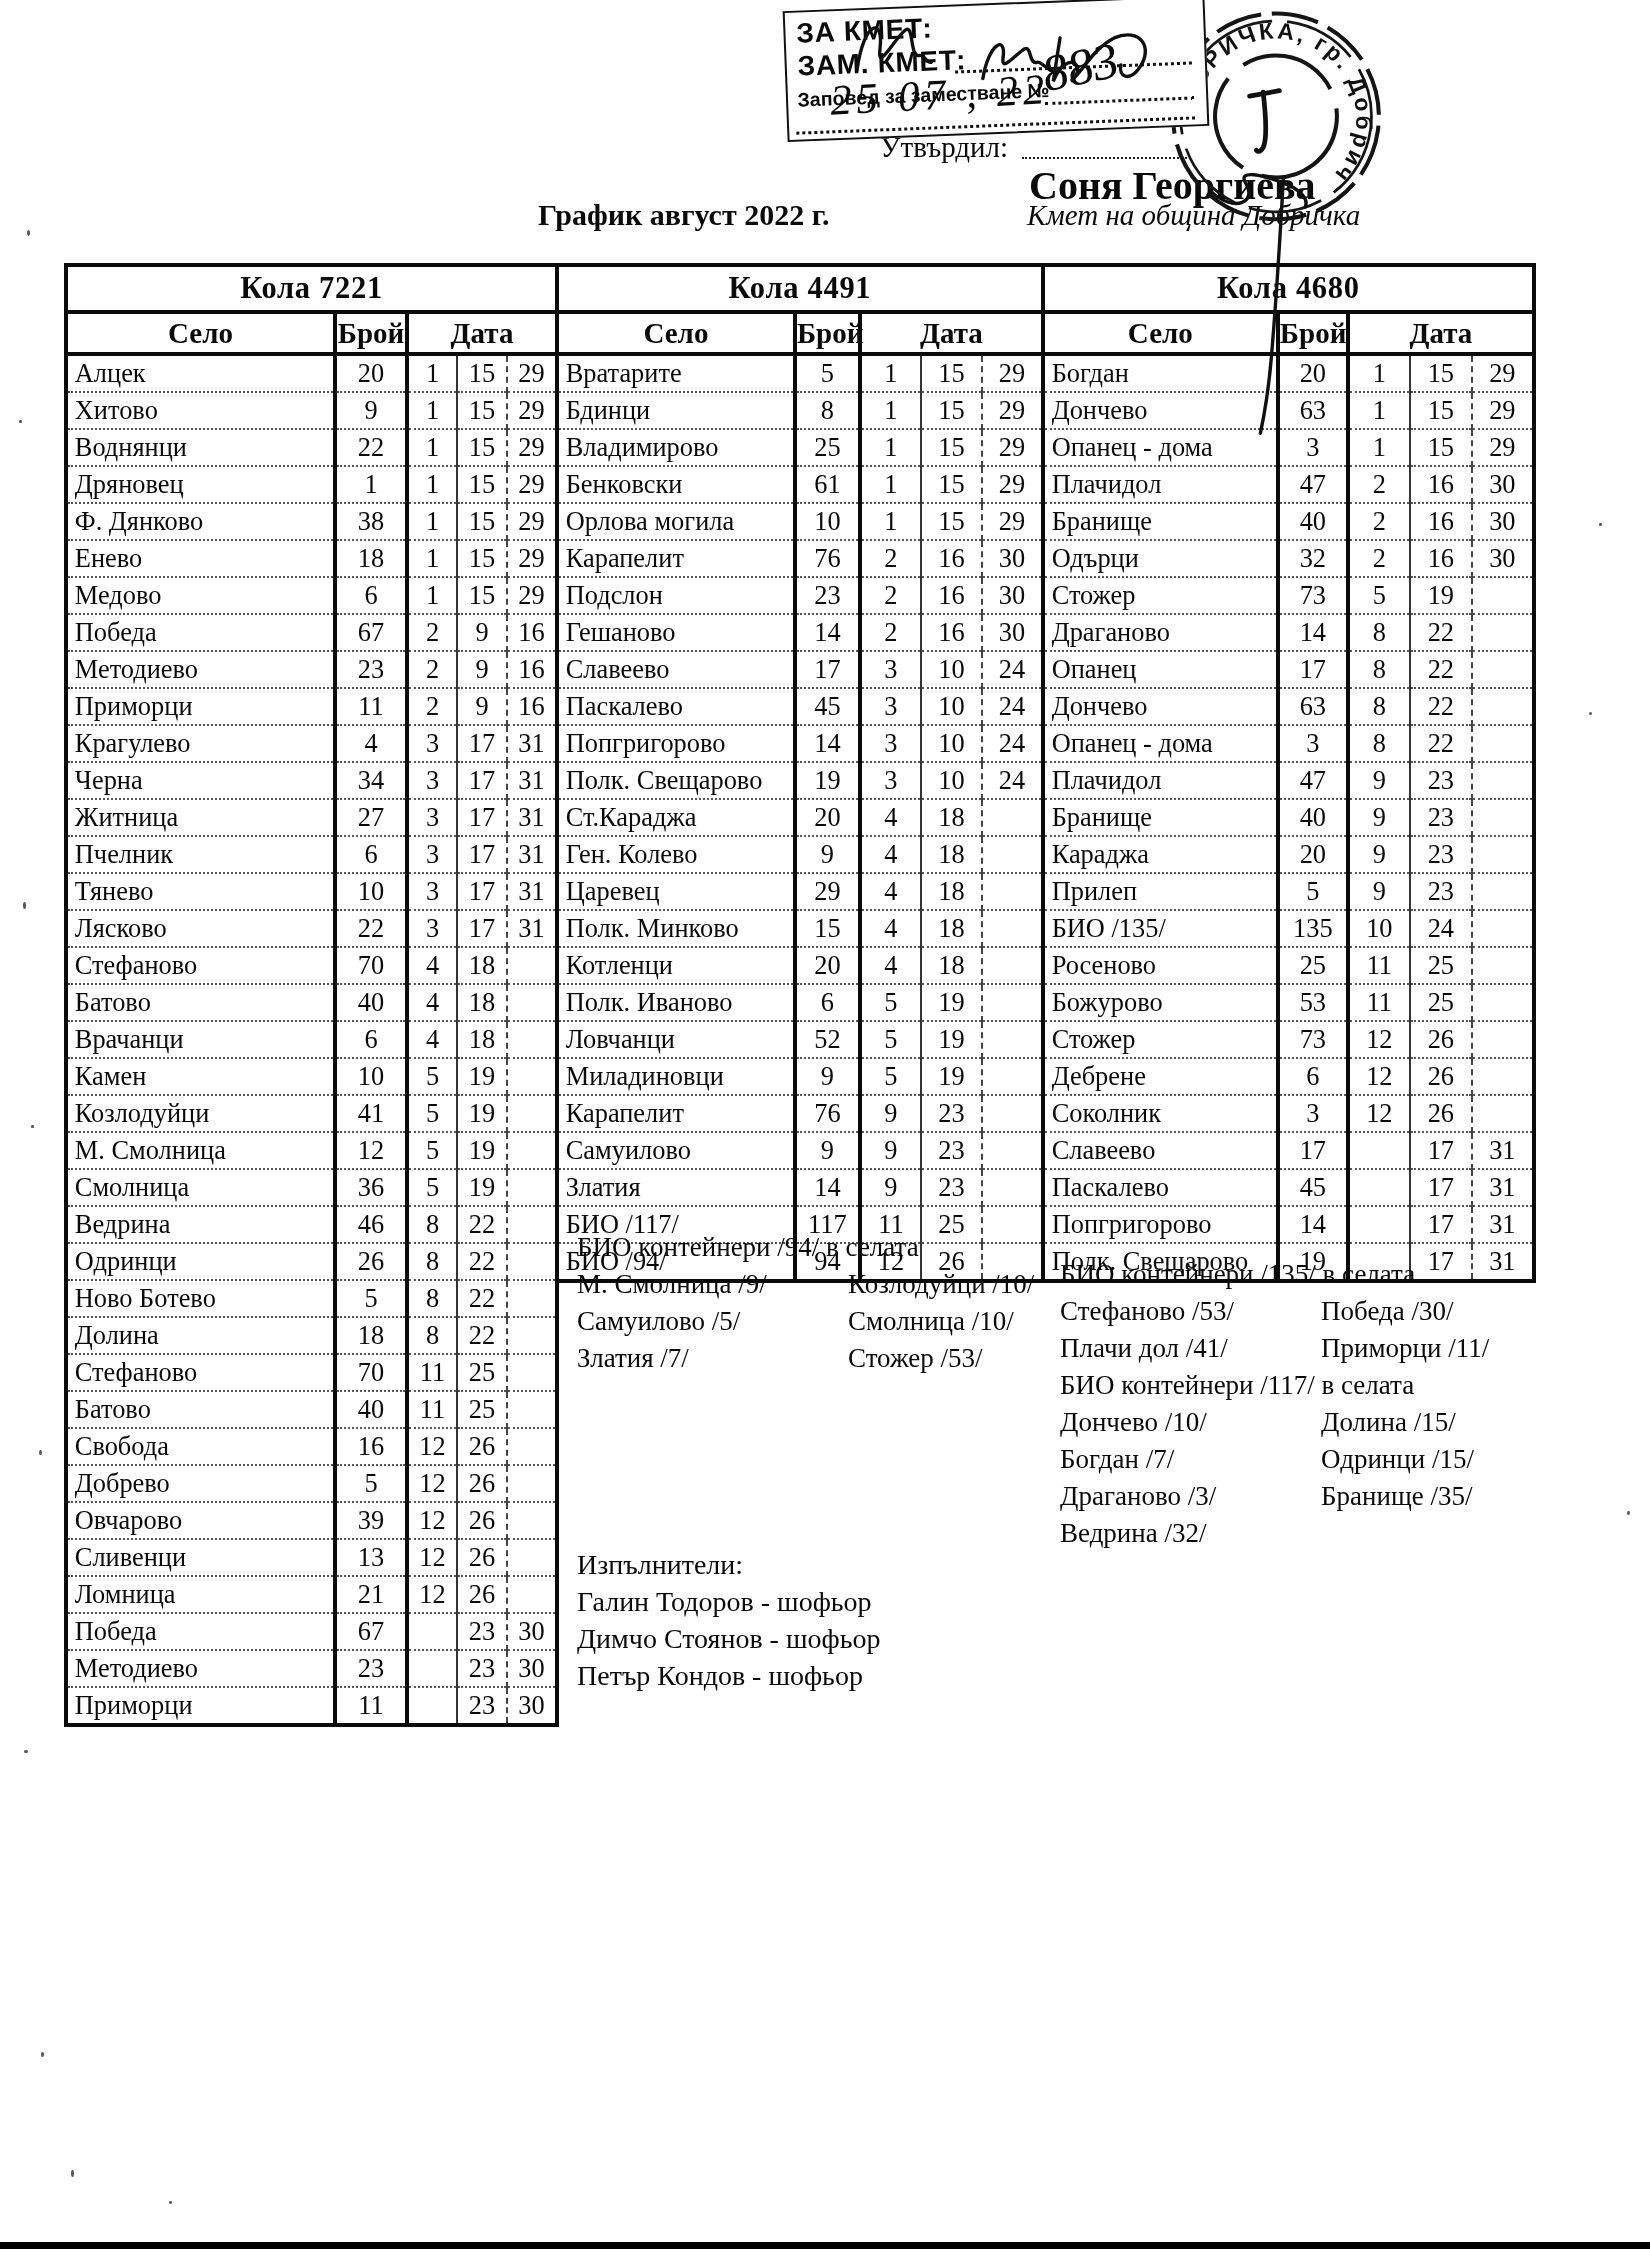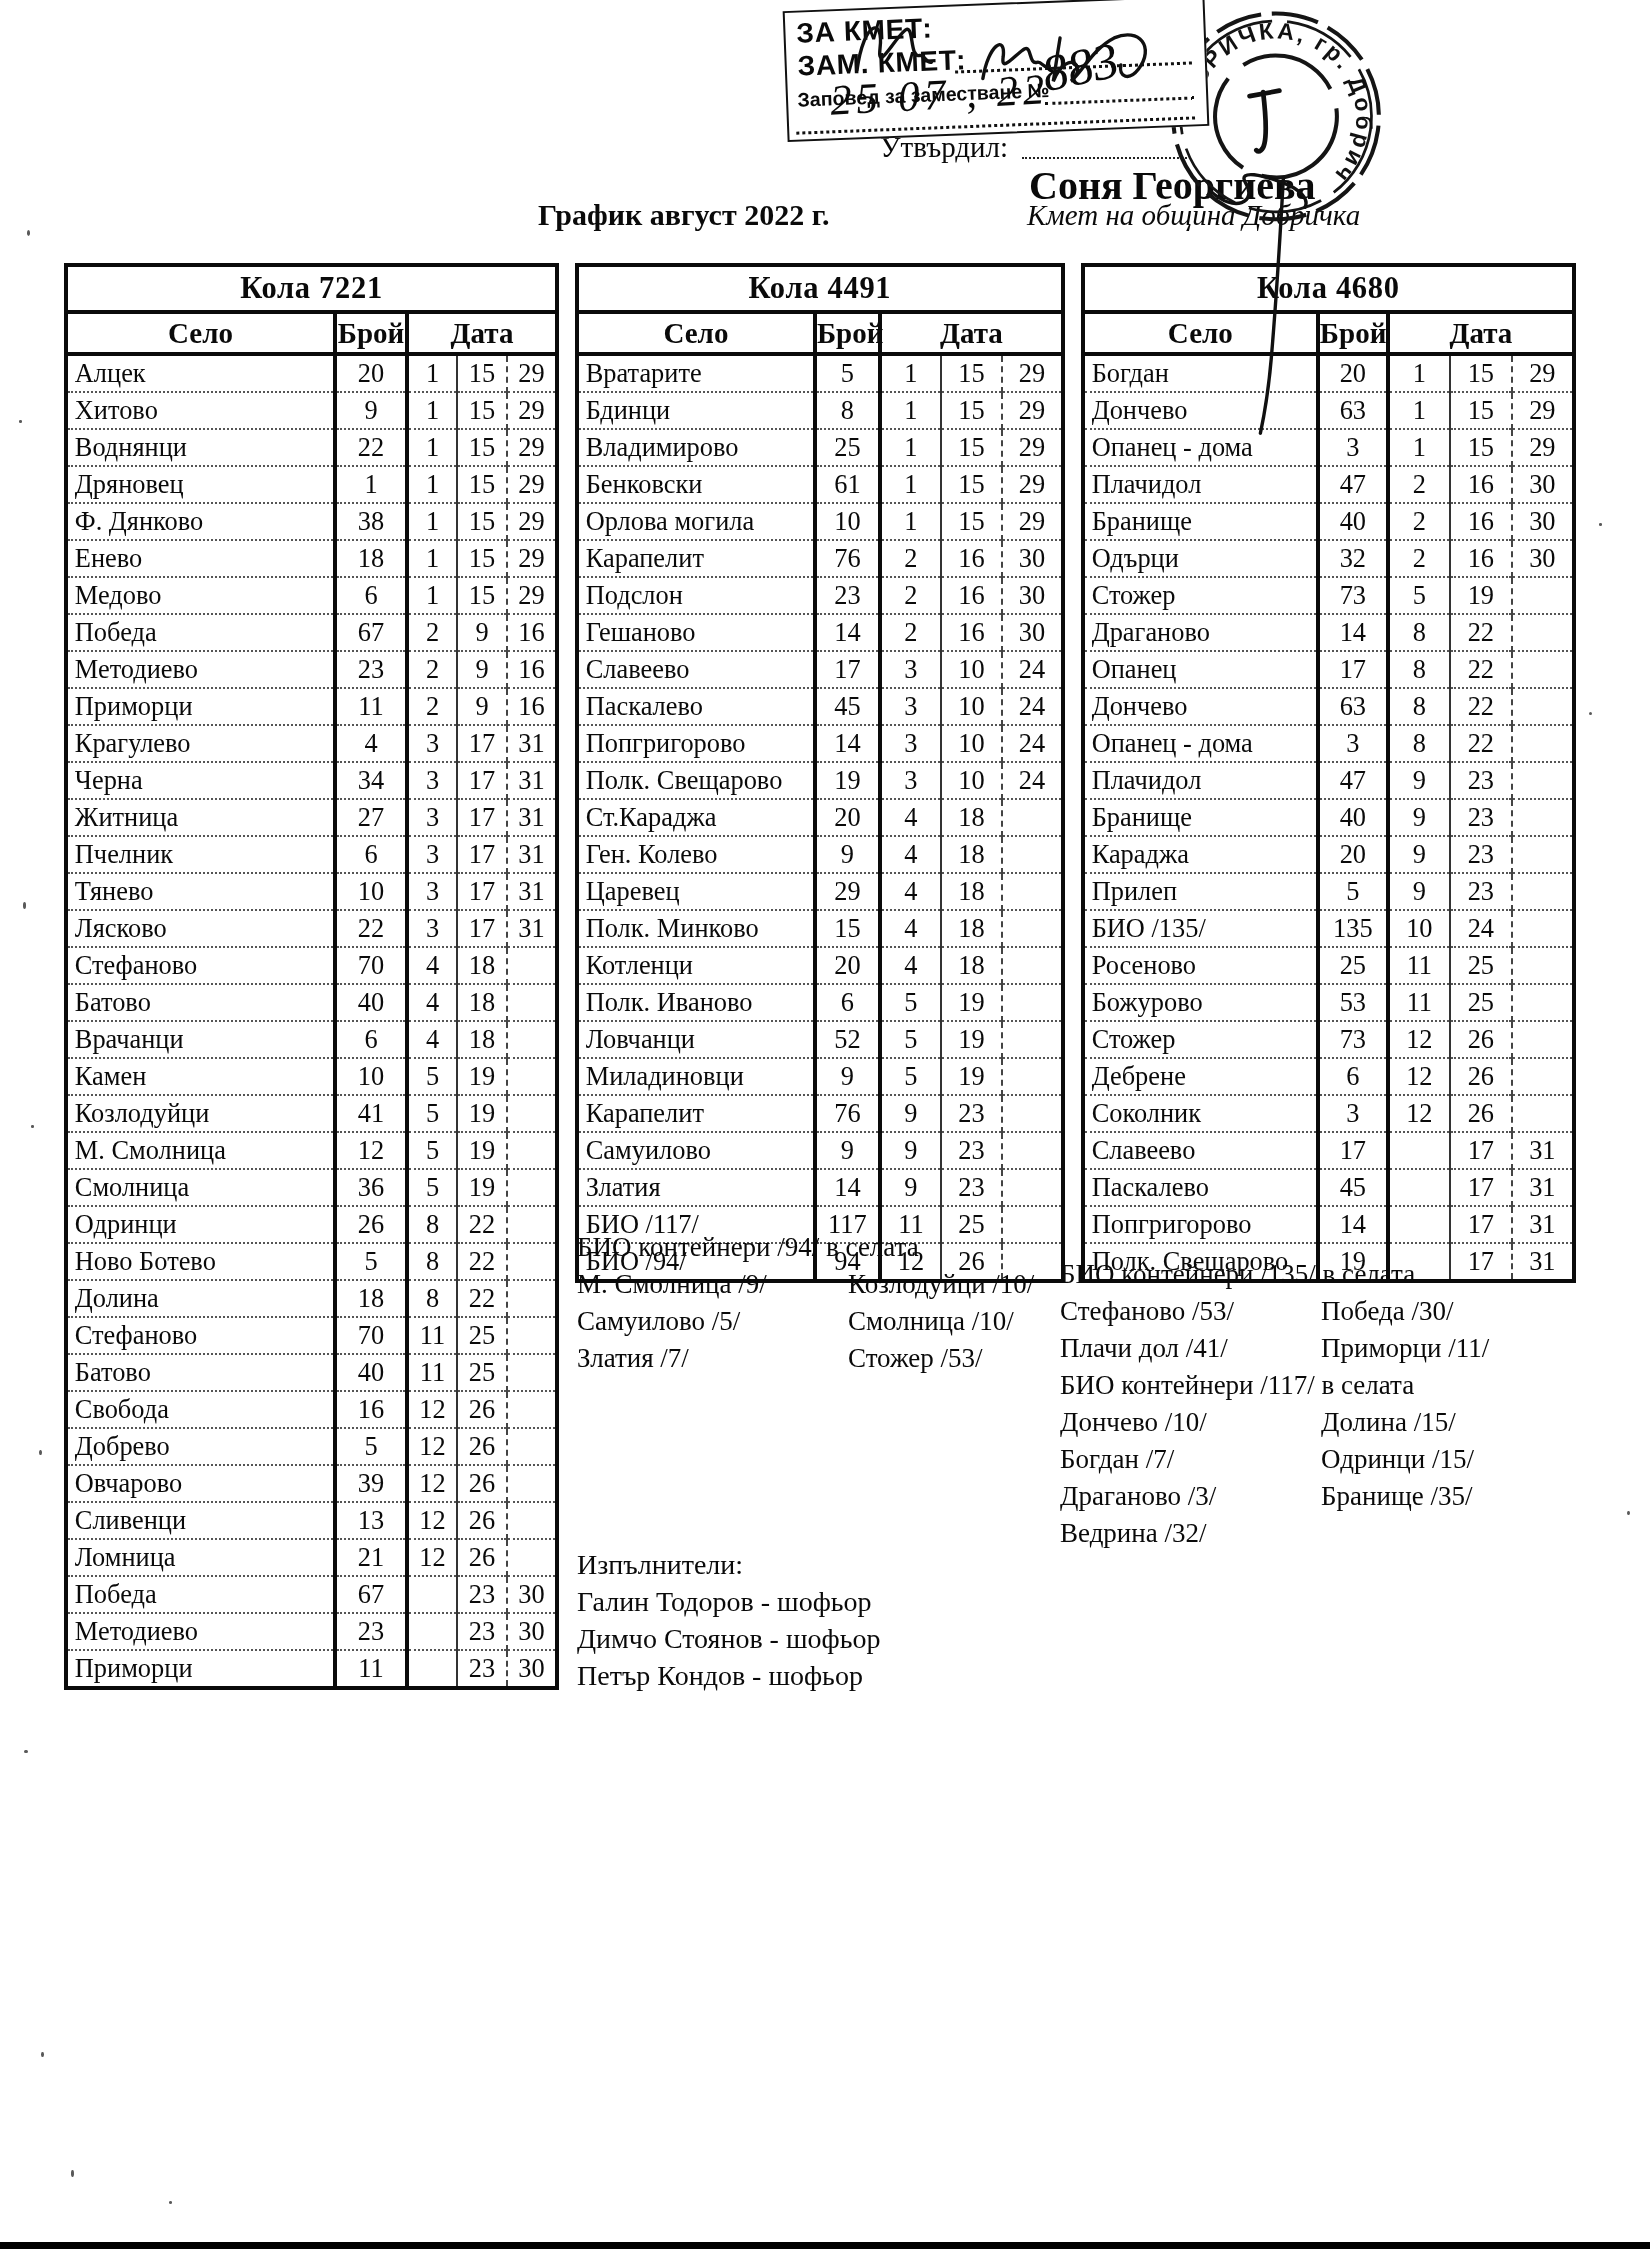--- a/index.html
+++ b/index.html
@@ -26,21 +26,21 @@
   .approver-name{position:absolute;left:1029px;top:162px;font-size:40px;font-weight:bold;z-index:2;}
   .approver-title{position:absolute;left:1027px;top:199px;font-size:29px;font-style:italic;z-index:2;}
   .doc-title{position:absolute;left:538px;top:198px;font-size:30px;font-weight:bold;z-index:2;text-align:center;}
   
   .round-stamp{position:absolute;left:0;top:0;z-index:5;pointer-events:none;}
   
   .hand{position:absolute;left:0;top:0;z-index:8;pointer-events:none;}
   .hw-num{position:absolute;left:1042px;top:38px;font-size:51px;font-style:italic;transform:rotate(-12deg);z-index:8;font-family:"Liberation Serif",serif;}
   .hw-date{position:absolute;left:830px;top:70px;font-size:43px;font-style:italic;letter-spacing:4.7px;transform:rotate(-3deg);z-index:8;font-family:"Liberation Serif",serif;white-space:nowrap;}
   
-  .tbl-wrap{position:absolute;left:64px;top:263px;display:flex;align-items:flex-start;z-index:3;gap:20px;}
+  .tbl-wrap{position:absolute;left:64px;top:263px;display:flex;align-items:flex-start;z-index:3;}
   table.grp{border-collapse:collapse;table-layout:fixed;background:#fff;border:4.1px solid #0a0a0a;}
   table.g2,table.g3{margin-left:-4.1px;}
   .grp th{font-weight:bold;padding:0;}
   .grp th.veh{height:43px;font-size:30.5px;border-bottom:4.1px solid #0a0a0a;text-align:center;letter-spacing:0.7px;}
   .grp th.h{height:38px;font-size:29px;border-bottom:4.1px solid #0a0a0a;text-align:center;}
   .grp th.h-selo,.grp th.h-broy{border-right:4.1px solid #0a0a0a;margin-top:20px;}
   .grp td{height:35px;font-size:26.4px;line-height:1;padding:0;white-space:nowrap;overflow:visible;}
   .grp tr.r td{border-bottom:2px dotted #555;}
   .grp td.c-selo{text-align:left;padding-left:6.8px;border-right:4.1px solid #0a0a0a;}
   .grp td.c-broy{text-align:center;border-right:4.1px solid #0a0a0a;}
@@ -284,20 +284,27 @@
             <td class="c-d3"></td>
           </tr>
           <tr class="r">
             <td class="c-selo">Смолница</td>
             <td class="c-broy">36</td>
             <td class="c-d1">5</td>
             <td class="c-d2">19</td>
             <td class="c-d3"></td>
           </tr>
           <tr class="r">
+            <td class="c-selo">Ведрина</td>
+            <td class="c-broy">46</td>
+            <td class="c-d1">8</td>
+            <td class="c-d2">22</td>
+            <td class="c-d3"></td>
+          </tr>
+          <tr class="r">
             <td class="c-selo">Одринци</td>
             <td class="c-broy">26</td>
             <td class="c-d1">8</td>
             <td class="c-d2">22</td>
             <td class="c-d3"></td>
           </tr>
           <tr class="r">
             <td class="c-selo">Ново Ботево</td>
             <td class="c-broy">5</td>
             <td class="c-d1">8</td>

